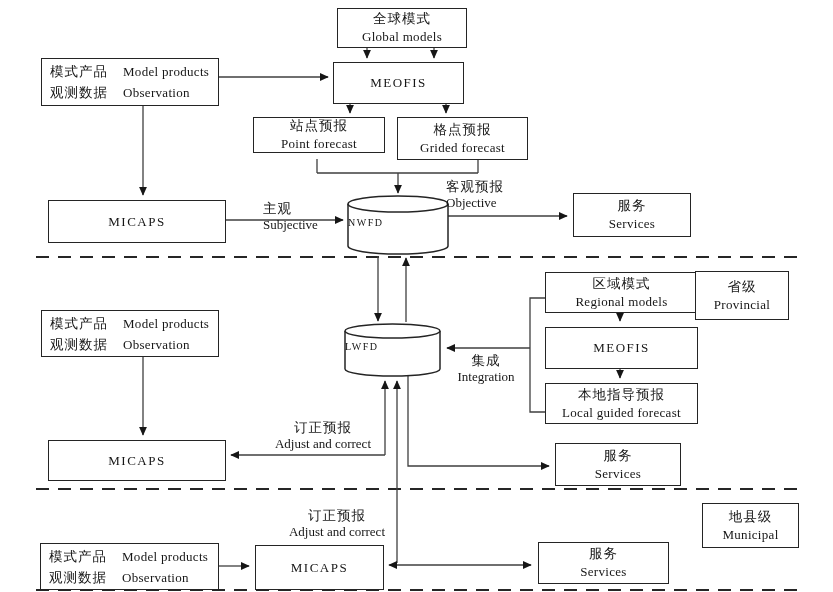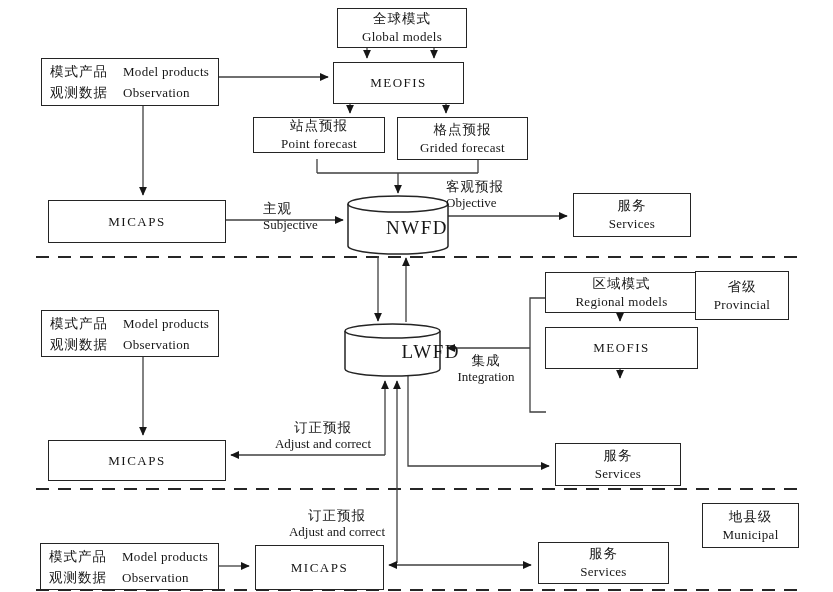--- a/index.html
+++ b/index.html
@@ -8,21 +8,21 @@
   .stage svg{position:absolute;left:0;top:0;}
   .bx{position:absolute;box-sizing:border-box;border:1.6px solid #242424;background:#fff;
       display:flex;flex-direction:column;align-items:center;justify-content:center;
       text-align:center;font-size:13px;line-height:18px;}
   .bx .zh{font-size:13.5px;letter-spacing:1px;}
   .bx .en{letter-spacing:.3px;}
   .inbx{align-items:stretch;justify-content:center;text-align:left;}
   .inbx .row{display:flex;line-height:21px;}
   .inbx .czh{width:66px;margin-left:8px;font-size:13.5px;letter-spacing:1px;}
   .inbx .cen{margin-left:7px;letter-spacing:.3px;}
-  .cyl-lb{position:absolute;text-align:right;font-size:19px;letter-spacing:1.5px;}
+  .cyl-lb{position:absolute;text-align:left;font-size:10px;letter-spacing:1.5px;}
   .flb{position:absolute;font-size:13px;line-height:16px;background:transparent;}
   .flb .zh{font-size:13.5px;letter-spacing:1px;}
   .ctr{text-align:center;}
   .cn{stroke:#3f3f3f;stroke-width:1.3;fill:none;}
   .dsh{stroke:#262626;stroke-width:2.2;stroke-dasharray:13 9;fill:none;}
   .cyl{fill:#ffffff;stroke:#242424;stroke-width:1.5;}
 </style>
 </head>
 <body>
 
@@ -147,20 +147,24 @@
 
   <div class="bx" style="left:545px;top:272px;width:153px;height:41px;">
     <span class="zh">区域模式</span>
     <span class="en">Regional models</span>
   </div>
 
   <div class="bx" style="left:545px;top:327px;width:153px;height:42px;">
     <span class="en" style="letter-spacing:1.5px;">MEOFIS</span>
   </div>
 
+  <div class="bx" style="left:545px;top:383px;width:153px;height:41px;">
+    <span class="zh">本地指导预报</span>
+    <span class="en">Local guided forecast</span>
+  </div>
 
   <div class="flb ctr" style="left:452px;top:353px;width:68px;">
     <div class="zh">集成</div>
     <div>Integration</div>
   </div>
 
   <div class="cyl-lb" style="left:345px;top:341px;width:115px;">LWFD</div>
 
   <div class="flb ctr" style="left:270px;top:420px;width:106px;">
     <div class="zh">订正预报</div>

